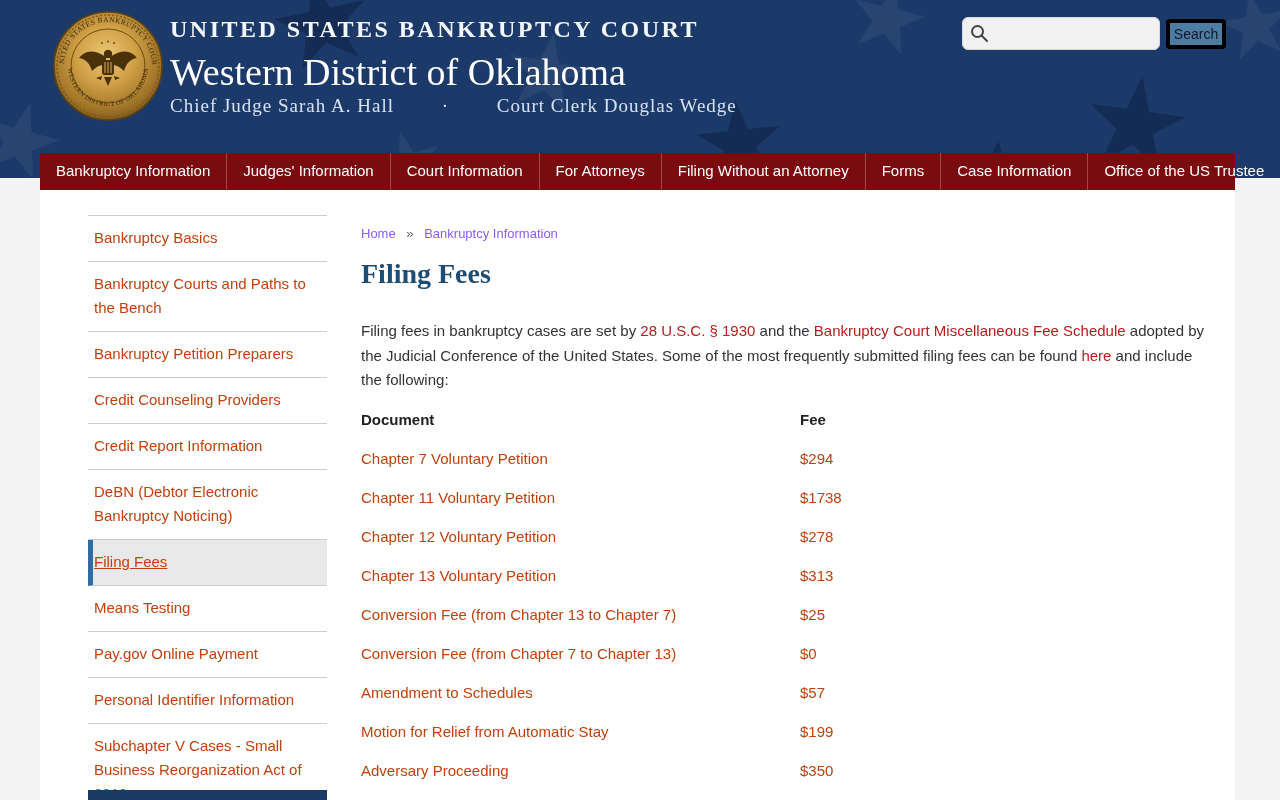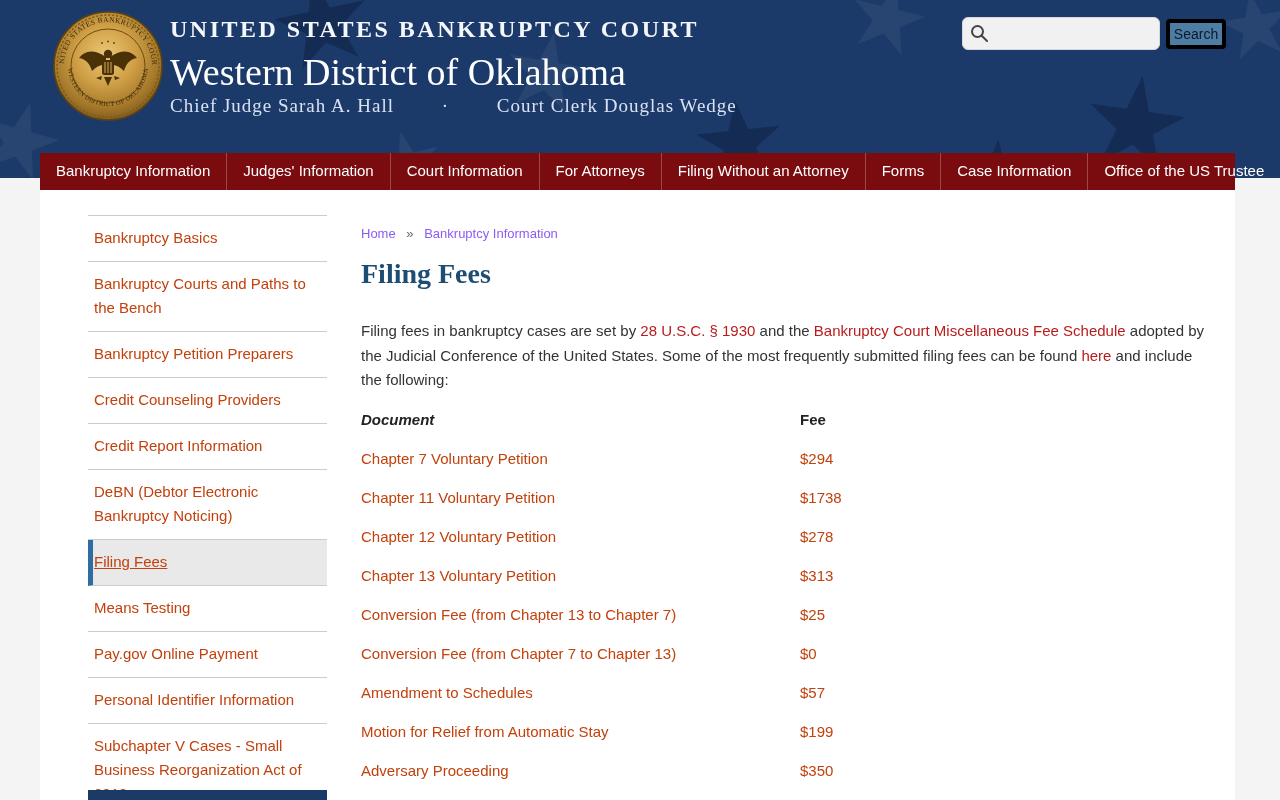--- a/index.html
+++ b/index.html
@@ -66,21 +66,21 @@
 
   .intro { position:absolute; left:361px; top:319px; width:848px;
            font-size:15px; line-height:24.5px; color:#333; }
   .intro a { color:#b91c1c; text-decoration:none; cursor:pointer; }
 
   .fee-table { position:absolute; left:361px; top:408px; border-collapse:collapse; }
   .fee-table th { text-align:left; font-size:15px; font-weight:700; color:#222;
                   padding:0 0 15px 0; line-height:24px; }
   .fee-table td { font-size:15px; color:#c2410c; padding:0 0 15px 0; line-height:24px;
                   vertical-align:top; }
-  .fee-table .col-doc { width:439px;font-style:italic; }
+  .fee-table .col-doc { width:439px; }
 </style>
 </head>
 <body>
 
 <div class="page">
 
   <div class="site-header">
 
     <span class="star dk" style="left:268px; top:-38px; font-size:120px; transform:rotate(-12deg);">★</span>
     <span class="star lt" style="left:500px; top:20px; font-size:105px; transform:rotate(10deg);">★</span>

